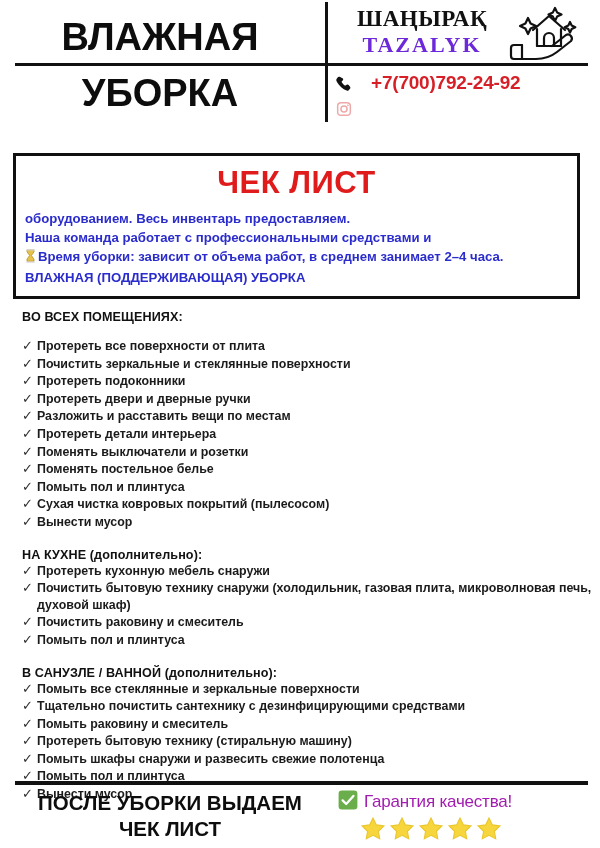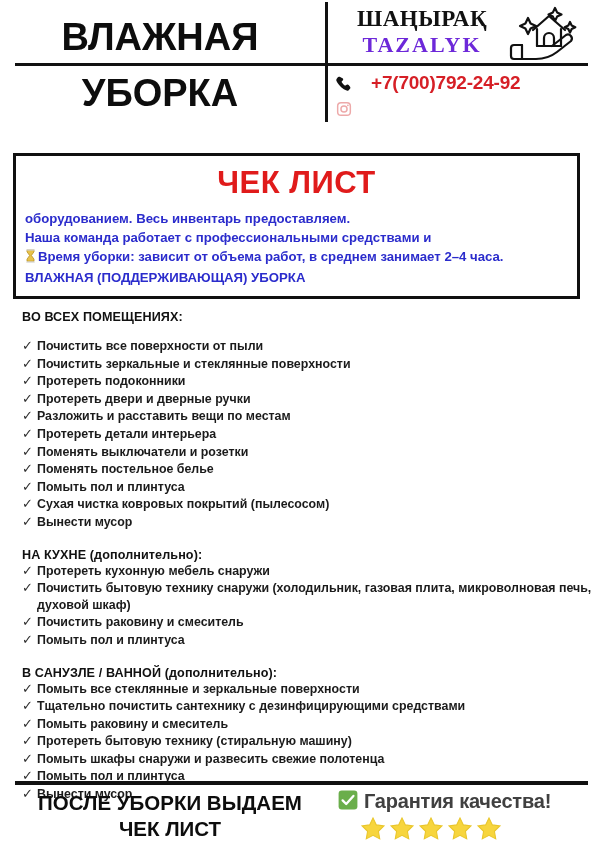--- a/index.html
+++ b/index.html
@@ -222,23 +222,23 @@
     width: 268px;
   }
   .guar-row {
     display: flex;
     align-items: center;
     gap: 6px;
     height: 27px;
     padding-left: 4px;
   }
   .guar-text {
-    font-size: 20px;
-    font-weight: 700;
-    color: #404040;
+    font-size: 17px;
+    font-weight: 400;
+    color: #a21caf;
     letter-spacing: -0.2px;
   }
   .stars {
     display: flex;
     gap: 3px;
     padding-left: 26px;
     margin-top: 1px;
   }
 </style>
 </head>
@@ -314,21 +314,21 @@
   </div>
 </div>
 
 <div class="lists">
 
   <div>
     <div class="sec-head">ВО ВСЕХ ПОМЕЩЕНИЯХ:</div>
     <div class="sec-gap-1"></div>
     <div class="item">
         <span class="tick">✓</span>
-        <span class="txt">Почистить все поверхности от пыли</span>
+        <span class="txt">Протереть все поверхности от плита</span>
       </div>
     <div class="item">
         <span class="tick">✓</span>
         <span class="txt">Почистить зеркальные и стеклянные поверхности</span>
       </div>
     <div class="item">
         <span class="tick">✓</span>
         <span class="txt">Протереть подоконники</span>
       </div>
     <div class="item">

